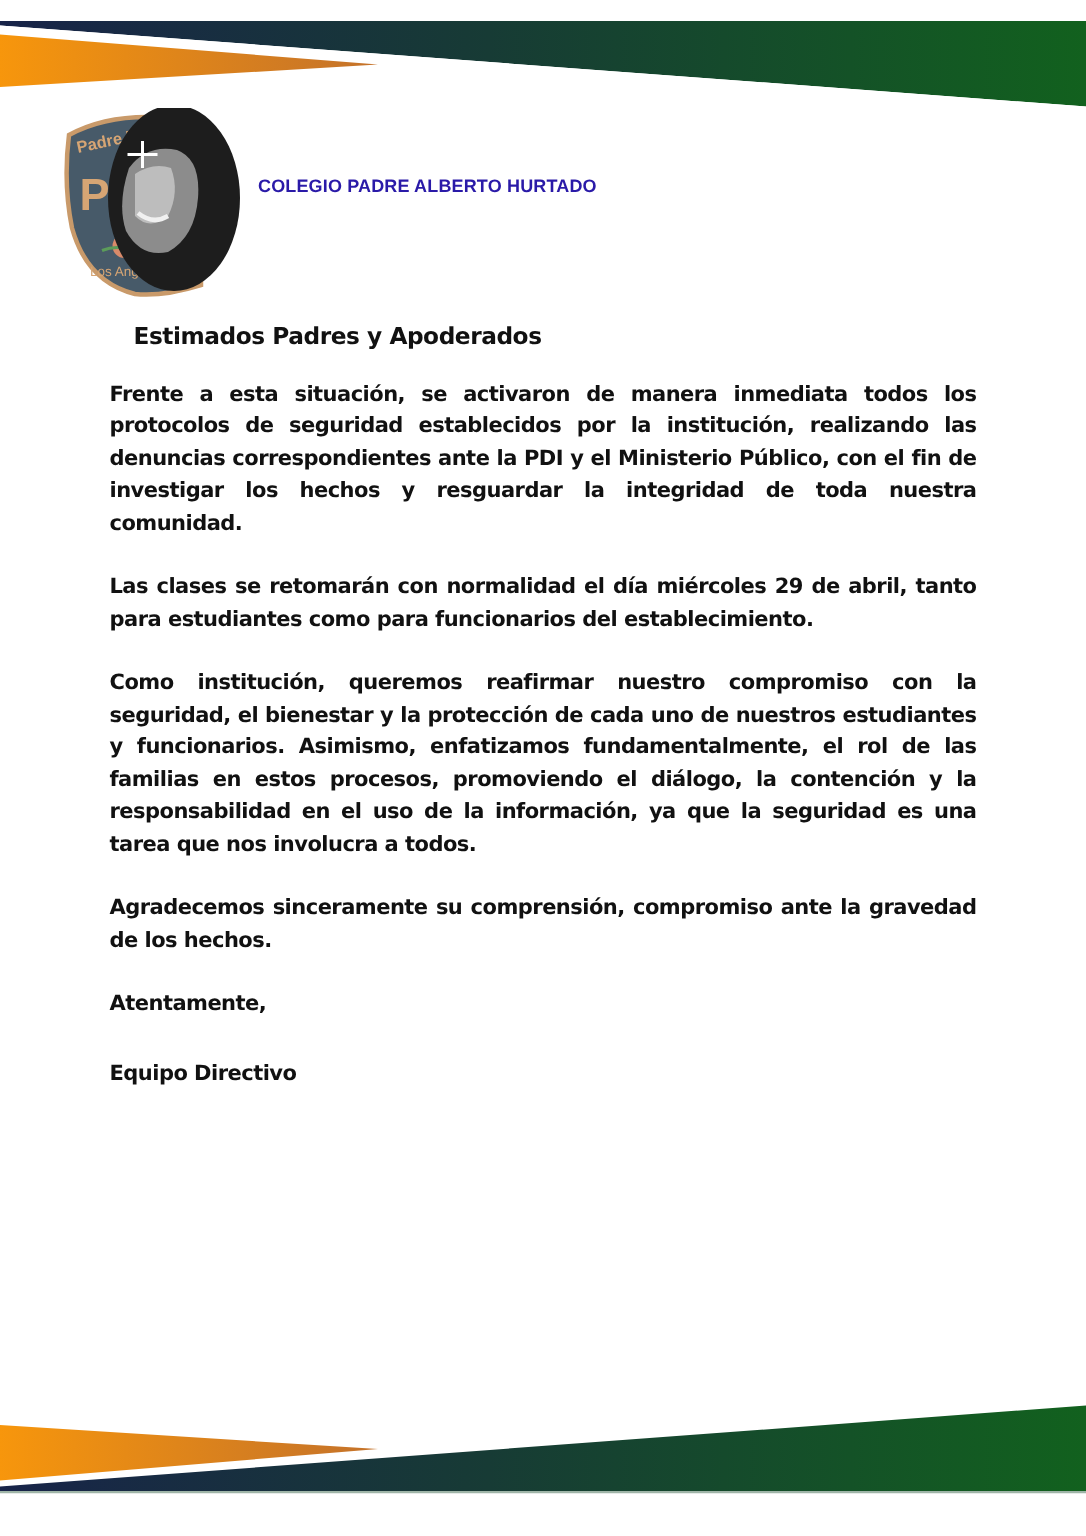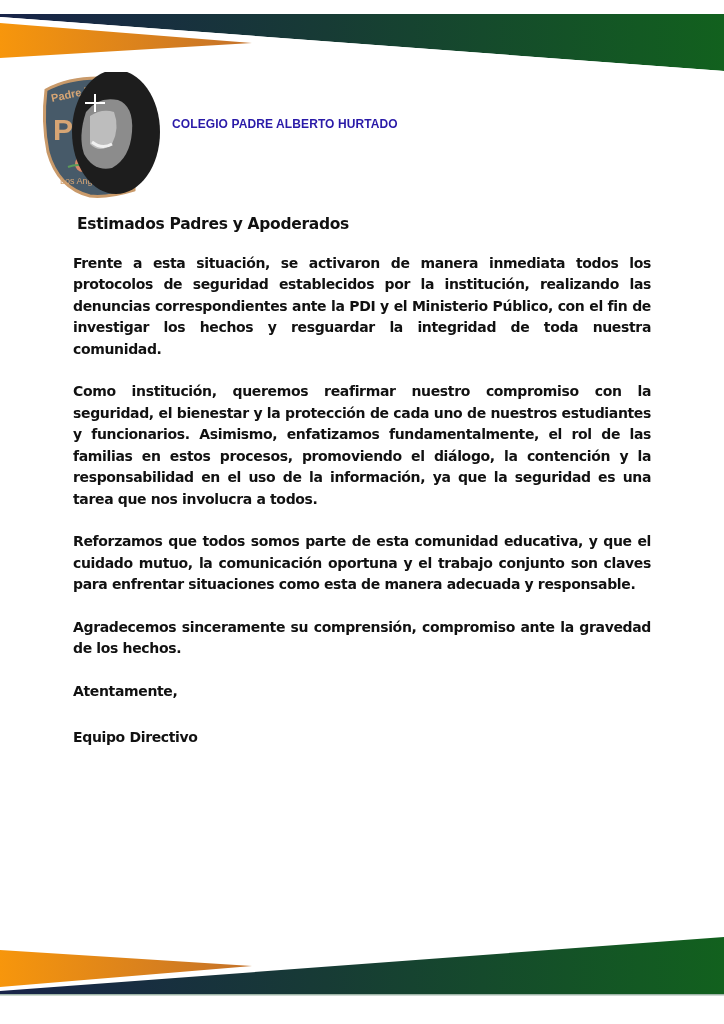--- a/index.html
+++ b/index.html
@@ -6,21 +6,21 @@
   body { width: 724px; height: 1024px; position: relative; overflow: hidden;
          font-family: "DejaVu Sans", sans-serif; color: #111; }
   .band { position: absolute; left: 0; top: 0; width: 724px; height: 1024px; pointer-events: none; }
   .logo { position: absolute; left: 38px; top: 72px; width: 122px; height: 128px; }
   .school { position: absolute; left: 172px; top: 116px; color: #2a1aa8;
             font-family: "Liberation Sans", sans-serif; font-weight: 700; font-size: 12px;
             line-height: 16px; letter-spacing: 0.1px; }
   .content { position: absolute; left: 73px; top: 214px; width: 578px;
              font-family: "DejaVu Sans", sans-serif; font-weight: 700; font-size: 14px;
              line-height: 21.5px; letter-spacing: -0.35px; color: #111; }
-  .salutation { font-size: 15.5px; margin: 0 0 17px 4px; font-weight: 700; letter-spacing: -0.3px; }
+  .salutation { font-size: 15.5px; margin: 0 0 17px 16px; font-weight: 700; letter-spacing: -0.3px; }
   .content p { margin: 0 0 21px 0; text-align: justify; }
   .content p.tight { margin-bottom: 0; }
   .sign { margin: 0 0 25px 0; }
 </style>
 </head>
 <body>
 
 <svg class="band" viewBox="0 0 724 1024">
   <defs>
     <linearGradient id="gDark" x1="0" x2="1" y1="0" y2="0">
@@ -66,18 +66,18 @@
   <path d="M57,22 v18 M47,31 h20" stroke="#ffffff" stroke-width="2"></path>
 </svg>
 
 <div class="school">
   <div>COLEGIO PADRE ALBERTO HURTADO</div>
 </div>
 
 <div class="content">
   <div class="salutation">Estimados Padres y Apoderados</div>
   <p>Frente a esta situación, se activaron de manera inmediata todos los protocolos de seguridad establecidos por la institución, realizando las denuncias correspondientes ante la PDI y el Ministerio Público, con el fin de investigar los hechos y resguardar la integridad de toda nuestra comunidad.</p>
+  <p>Las clases se retomarán con normalidad el día miércoles 29 de abril, tanto para estudiantes como para funcionarios del establecimiento.</p>
   <p>Como institución, queremos reafirmar nuestro compromiso con la seguridad, el bienestar y la protección de cada uno de nuestros estudiantes y funcionarios. Asimismo, enfatizamos fundamentalmente, el rol de las familias en estos procesos, promoviendo el diálogo, la contención y la responsabilidad en el uso de la información, ya que la seguridad es una tarea que nos involucra a todos.</p>
-  <p>Reforzamos que todos somos parte de esta comunidad educativa, y que el cuidado mutuo, la comunicación oportuna y el trabajo conjunto son claves para enfrentar situaciones como esta de manera adecuada y responsable.</p>
   <p>Agradecemos sinceramente su comprensión, compromiso ante la gravedad de los hechos.</p>
   <div class="sign">Atentamente,</div>
   <div>Equipo Directivo</div>
 </div>
 
 </body></html>

